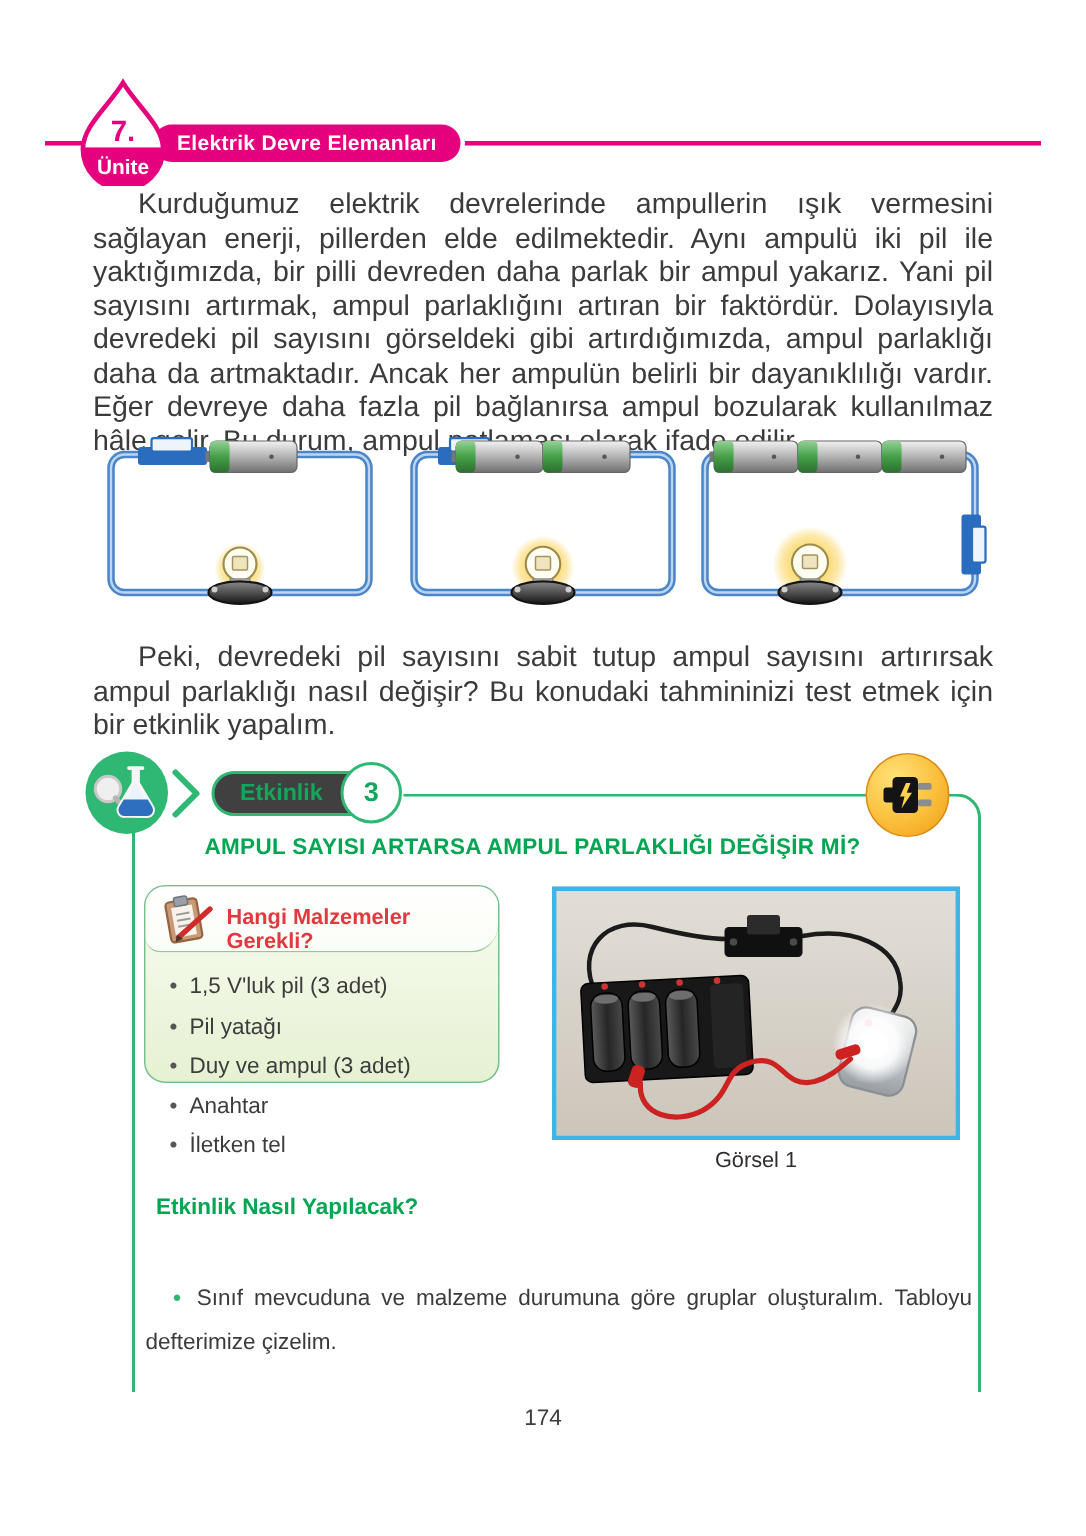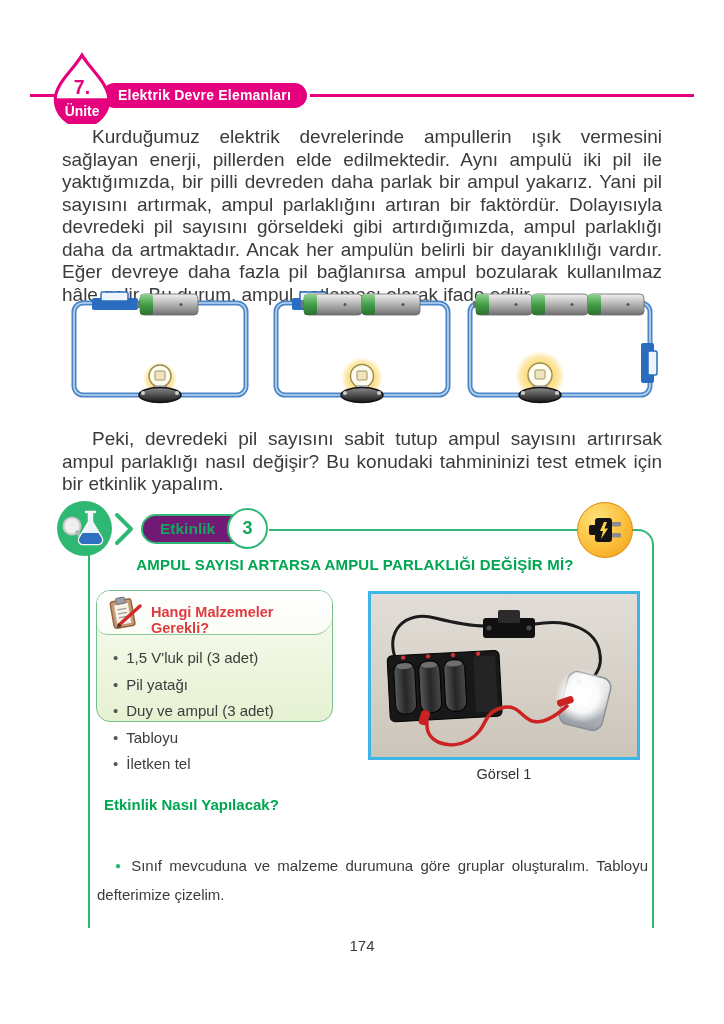--- a/index.html
+++ b/index.html
@@ -22,21 +22,21 @@
   
   .circuit { position:absolute; top:283px; }
   .c1 { left:64px; } .c2 { left:266px; } .c3 { left:460px; }
 
   
   .act-frame { position:absolute; left:88px; top:529px; width:566px; height:399px;
     border:2.5px solid #2eb873; border-bottom:none; border-radius:0 16px 0 0; }
   .act-frame-cover { position:absolute; left:91px; top:527px; width:178px; height:7px; background:#fff; z-index:1; }
   .flask-circle { position:absolute; left:55px; top:499px; width:59px; height:59px; z-index:4; }
   .chevron { position:absolute; left:113px; top:511px; z-index:4; }
-  .etk-pill { position:absolute; left:141px; top:514px; height:30px; background:#701a75;
+  .etk-pill { position:absolute; left:141px; top:514px; height:30px; background:#404040;
     border:2.5px solid #2eb873; border-radius:16px; color:#13a75c; font-weight:bold;
     font-size:15.5px; line-height:25px; padding:0 44px 0 17px; z-index:3; }
   .etk-num { position:absolute; left:227px; top:508px; width:41px; height:41px; background:#fff;
     border:2.5px solid #2eb873; border-radius:50%; color:#13a75c; font-weight:bold;
     font-size:18px; text-align:center; line-height:37px; z-index:4; }
   .plug-circle { position:absolute; left:577px; top:502px; width:56px; height:56px; border-radius:50%;
     background:radial-gradient(circle at 35% 30%, #ffe27a 0%, #fbbf3b 55%, #ef9a15 100%);
     border:1.5px solid #d98a10; z-index:4; display:flex; align-items:center; justify-content:center; }
   .act-title { position:absolute; left:88px; top:556px; width:534px; text-align:center;
     color:#00a651; font-weight:bold; font-size:15px; letter-spacing:.2px; z-index:2; }
@@ -270,21 +270,21 @@
         </g>
         <line x1="13" y1="29" x2="34" y2="10" stroke="#d22b2b" stroke-width="3.5" stroke-linecap="round"></line>
         <polygon points="11,32 16,30 12,27" fill="#4a3526"></polygon>
       </svg>
       <span class="mat-title">Hangi Malzemeler Gerekli?</span>
     </div>
     <ul class="mat-list">
       <li>1,5 V'luk pil (3 adet)</li>
       <li>Pil yatağı</li>
       <li>Duy ve ampul (3 adet)</li>
-      <li>Tabloyu</li>
+      <li>Anahtar</li>
       <li>İletken tel</li>
     </ul>
   </div>
 
   <figure class="photo">
     <svg width="266" height="163" viewBox="0 0 266 163">
       <rect width="266" height="163" fill="url(#photoBg)"></rect>
 
       <path d="M26,68 C12,38 34,16 64,24 C84,29 100,32 114,32" fill="none" stroke="#1b1b1b" stroke-width="3" stroke-linecap="round"></path>
       <path d="M164,30 C198,24 226,36 229,60 C231,72 226,78 221,86" fill="none" stroke="#1b1b1b" stroke-width="3" stroke-linecap="round"></path>

